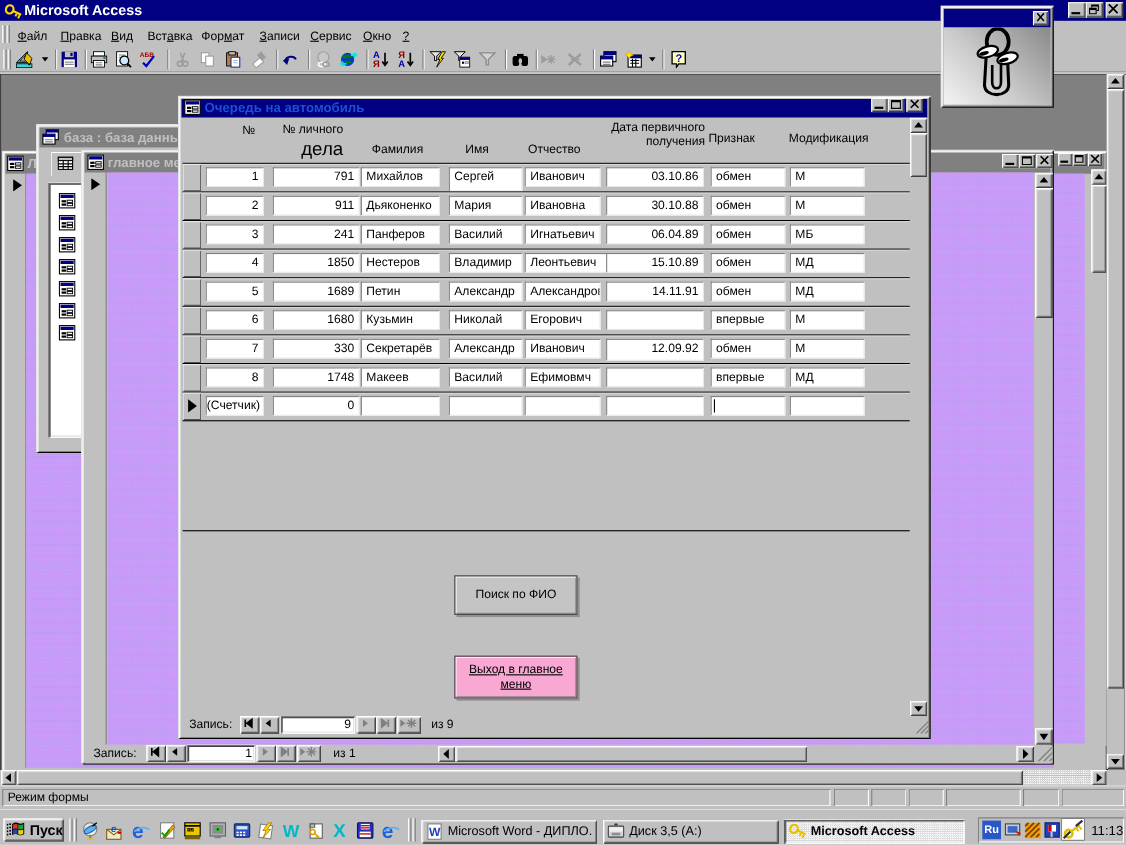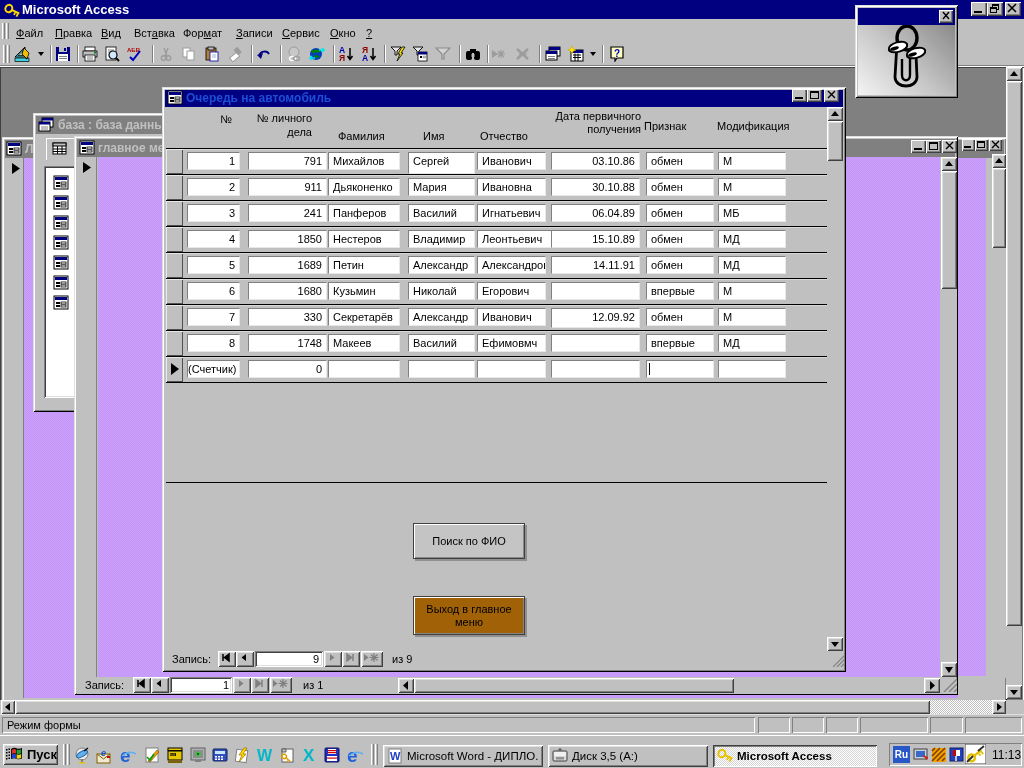--- a/index.html
+++ b/index.html
@@ -429,21 +429,21 @@
       </svg>
     </div>
 <div class="btn" style="left:827px;top:121px;width:16px;height:40px;"></div>
 <div class="btn" style="left:827px;top:637px;width:16px;height:14px;">
       <svg width="16" height="14" viewBox="0 0 16 14" style="position:absolute">
         <path d="M8 10 L12 5 L4 5 Z" fill="#000"></path>
       </svg>
     </div>
 <div style="left:192px;top:113px;width:40px;height:12px;font-size:11px;text-align:right;">№</div>
 <div style="left:232px;top:112px;width:80px;height:12px;font-size:11px;text-align:right;">№ личного</div>
-<div style="left:232px;top:126px;width:80px;height:12px;font-size:11px;text-align:right;">дела</div>
+<div style="left:232px;top:126px;width:80px;height:12px;font-size:17px;text-align:right;">дела</div>
 <div style="left:338px;top:130px;width:70px;height:12px;font-size:11px;">Фамилия</div>
 <div style="left:423px;top:130px;width:40px;height:12px;font-size:11px;">Имя</div>
 <div style="left:480px;top:130px;width:70px;height:12px;font-size:11px;">Отчество</div>
 <div style="left:541px;top:110px;width:100px;height:12px;font-size:11px;text-align:right;">Дата первичного</div>
 <div style="left:541px;top:123px;width:100px;height:12px;font-size:11px;text-align:right;">получения</div>
 <div style="left:644px;top:120px;width:60px;height:12px;font-size:11px;">Признак</div>
 <div style="left:717px;top:120px;width:80px;height:12px;font-size:11px;">Модификация</div>
 <div style="left:166px;top:148px;width:661px;height:1px;background:#000;"></div>
 <div style="left:166px;top:149px;width:661px;height:1px;background:#d8d8d8;"></div>
 <div style="left:166px;top:149px;width:17px;height:25px;background:#c0c0c0;box-shadow:inset 1px 1px 0 #e8e8e8,inset -1px -1px 0 #505050;"></div>
@@ -544,21 +544,21 @@
 <div class="edit" style="left:328px;top:360px;width:72px;height:18px;text-align:left;padding:2px 0 0 4px;font-size:11px;overflow:hidden;"></div>
 <div class="edit" style="left:408px;top:360px;width:67px;height:18px;text-align:left;padding:2px 0 0 4px;font-size:11px;overflow:hidden;"></div>
 <div class="edit" style="left:477px;top:360px;width:69px;height:18px;text-align:left;padding:2px 0 0 4px;font-size:11px;overflow:hidden;"></div>
 <div class="edit" style="left:551px;top:360px;width:89px;height:18px;text-align:right;padding:2px 4px 0 0;font-size:11px;overflow:hidden;"></div>
 <div class="edit" style="left:646px;top:360px;width:68px;height:18px;text-align:left;padding:2px 0 0 4px;font-size:11px;overflow:hidden;"></div>
 <div class="edit" style="left:718px;top:360px;width:68px;height:18px;text-align:left;padding:2px 0 0 4px;font-size:11px;overflow:hidden;"></div>
 <div style="left:649px;top:363px;width:1px;height:12px;background:#000;"></div>
 <div style="left:166px;top:382px;width:661px;height:1px;background:#000;"></div>
 <div style="left:166px;top:482px;width:661px;height:1px;background:#000;"></div>
 <div style="left:413px;top:523px;width:112px;height:36px;background:#c4c4c4;border:1px solid #404040;box-shadow:inset 1px 1px 0 #fff,inset -1px -1px 0 #868686,2px 2px 0 #909090;display:flex;align-items:center;justify-content:center;text-align:center;font-size:11px;line-height:13px;color:#000;white-space:nowrap;">Поиск по ФИО</div>
-<div style="left:413px;top:596px;width:112px;height:39px;background:#a16207;border:1px solid #404040;box-shadow:inset 1px 1px 0 #fff,inset -1px -1px 0 #868686,2px 2px 0 #909090;display:flex;align-items:center;justify-content:center;text-align:center;font-size:11px;line-height:13px;color:#000;white-space:nowrap;">Выход в главное<br>меню</div>
+<div style="left:413px;top:596px;width:112px;height:39px;background:#f9a8d4;border:1px solid #404040;box-shadow:inset 1px 1px 0 #fff,inset -1px -1px 0 #868686,2px 2px 0 #909090;display:flex;align-items:center;justify-content:center;text-align:center;font-size:11px;line-height:13px;color:#000;white-space:nowrap;text-decoration:underline;">Выход в главное<br>меню</div>
 <div style="left:172px;top:653px;width:48px;height:13px;font-size:11px;">Запись:</div>
 <div class="btn" style="left:218px;top:651px;width:18px;height:16px;text-align:center;">
       <svg width="16" height="13" viewBox="0 0 16 13" style="position:absolute;left:0;top:0">
         <path d="M5 3 L5 10 M11 3 L6.5 6.5 L11 10 Z" stroke="#000" stroke-width="1.5" fill="#000"></path>
       </svg>
     </div>
 <div class="btn" style="left:236px;top:651px;width:18px;height:16px;text-align:center;">
       <svg width="16" height="13" viewBox="0 0 16 13" style="position:absolute;left:0;top:0">
         <path d="M10 3 L5.5 6.5 L10 10 Z" fill="#000"></path>
       </svg>

